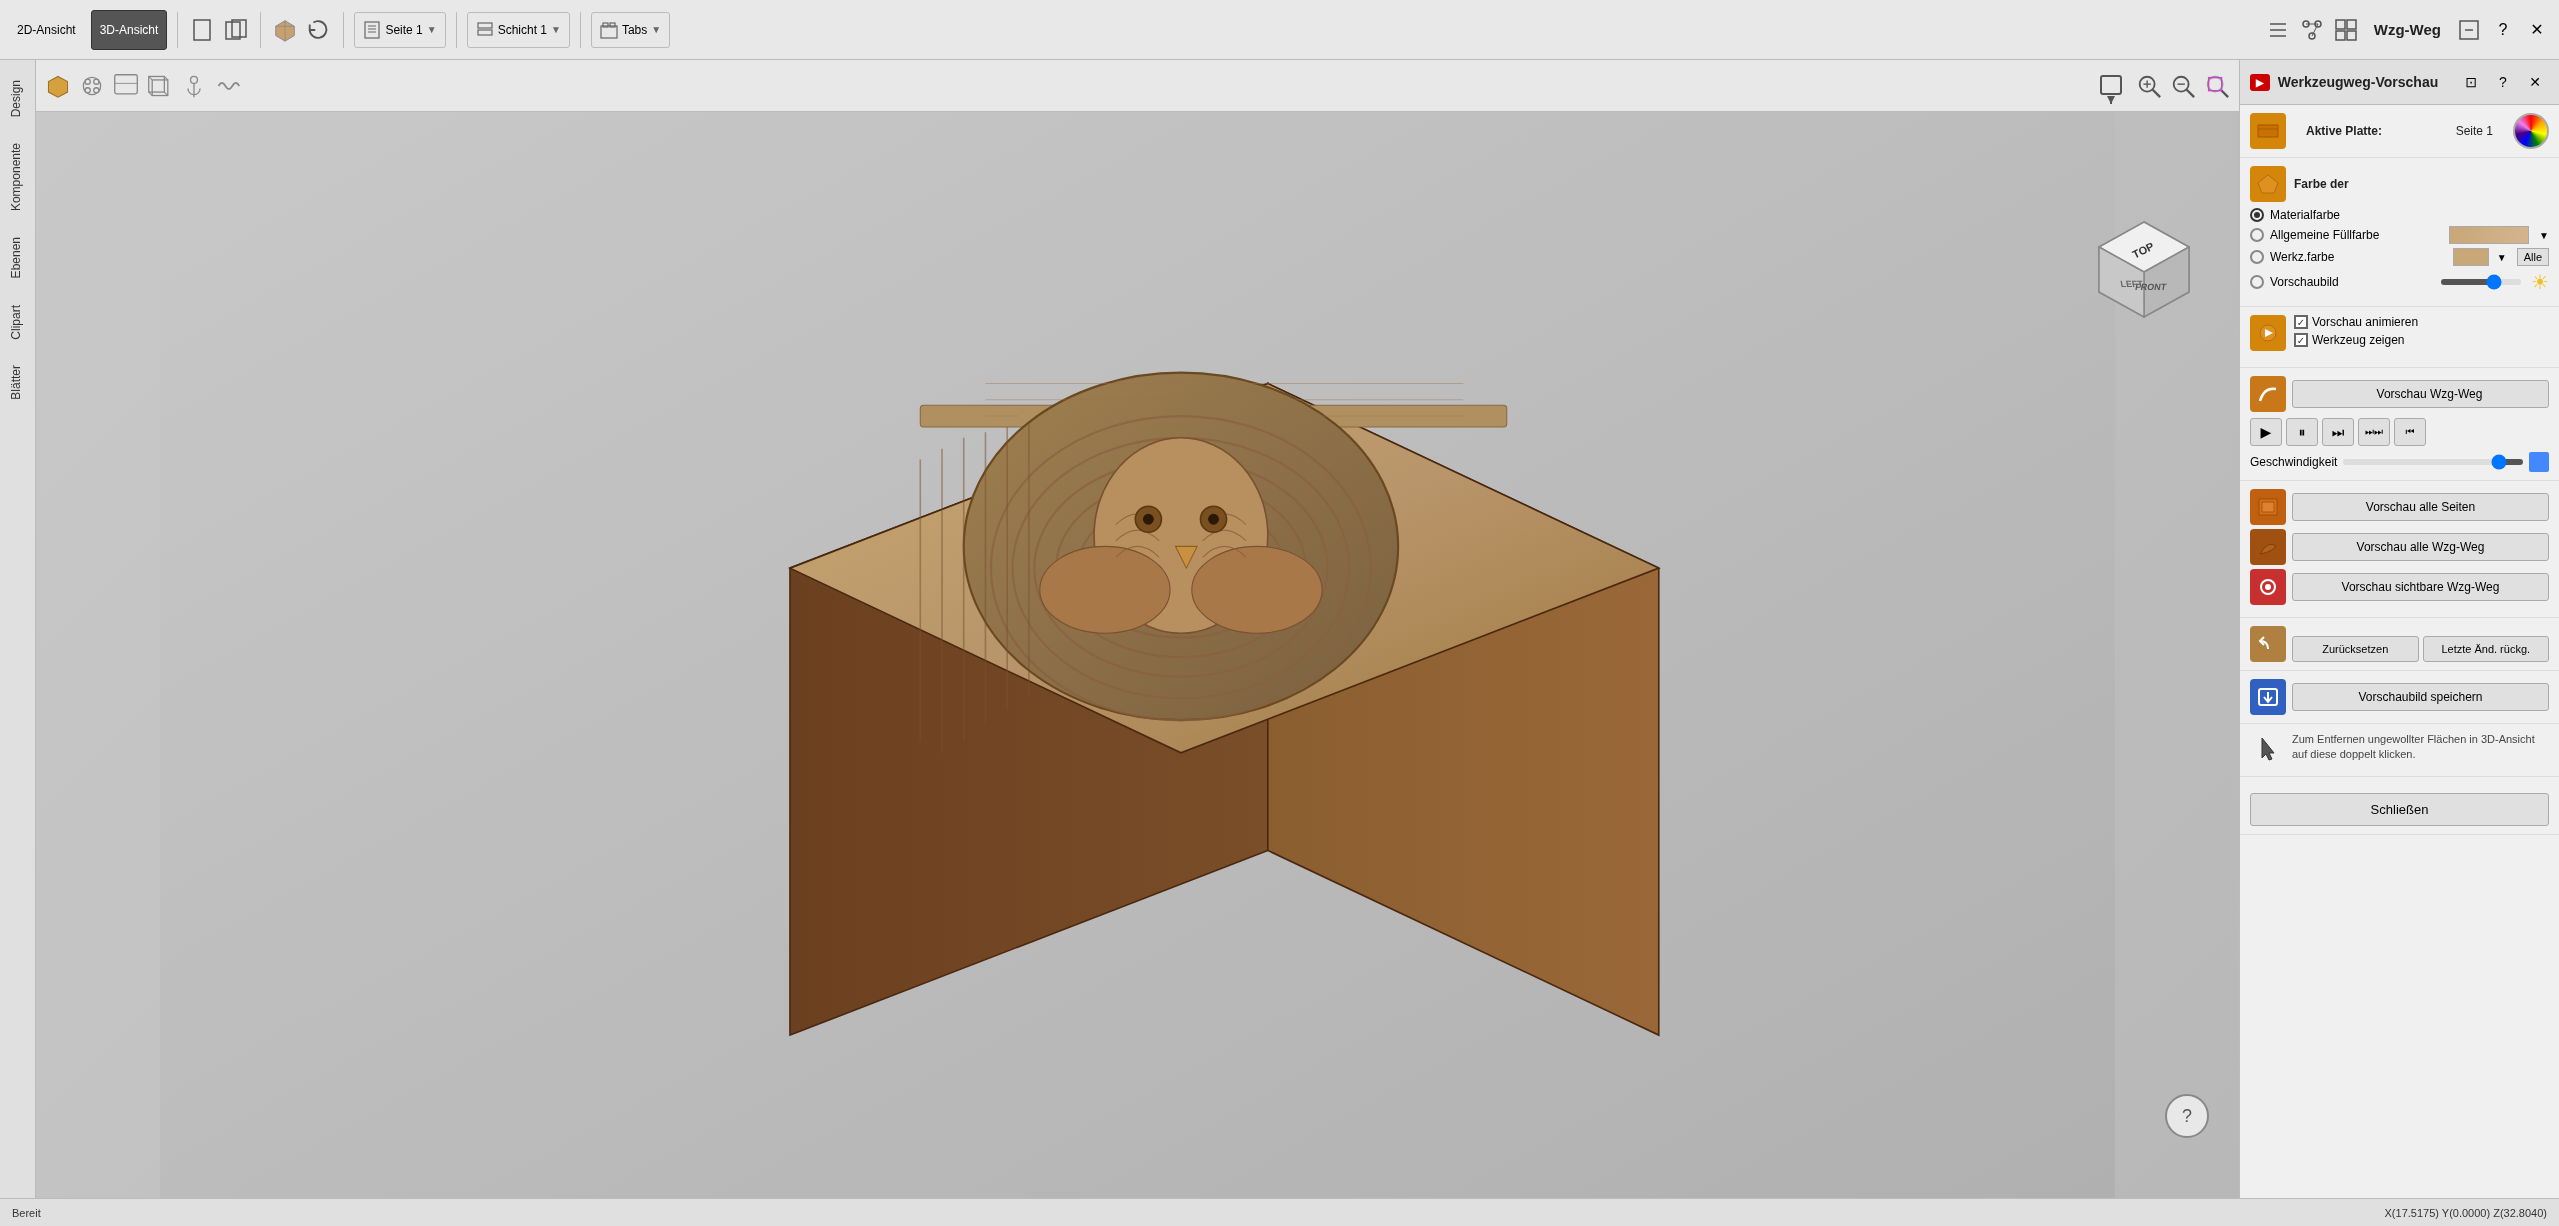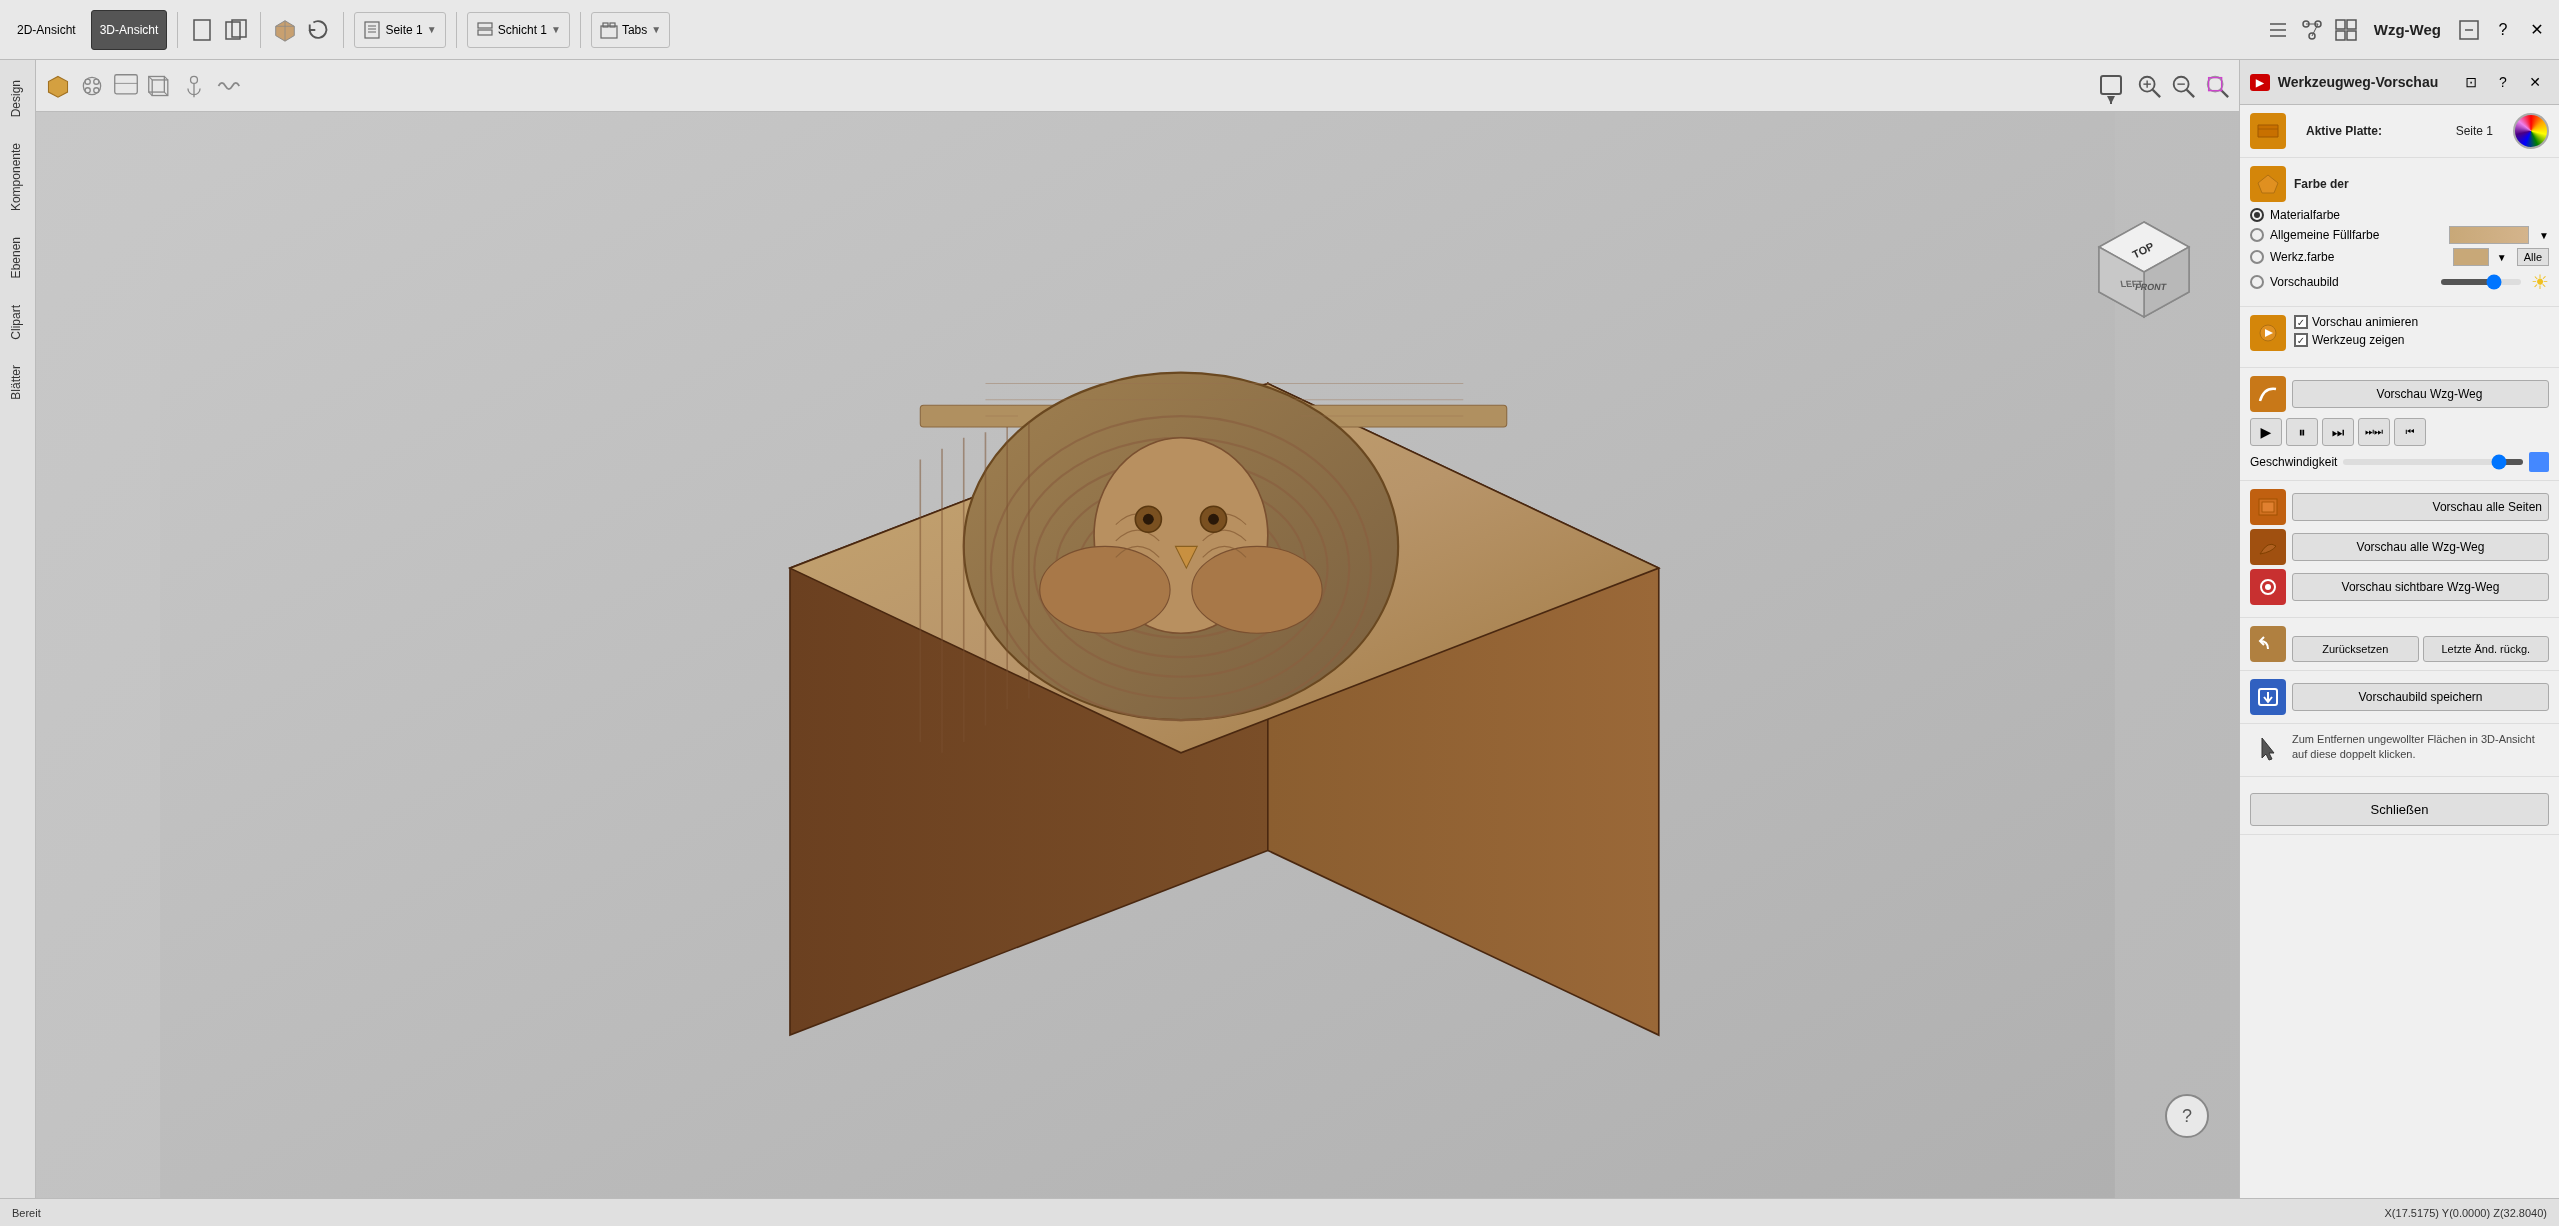--- a/index.html
+++ b/index.html
@@ -528,21 +528,21 @@
       </div>
 
       <div class="panel-section">
         <div style="display:flex;align-items:center;gap:6px;margin-bottom:4px;">
           <div style="width:36px;height:36px;background:#c06010;border-radius:4px;display:flex;align-items:center;justify-content:center;flex-shrink:0;">
             <svg width="24" height="22" viewBox="0 0 24 22">
                 <rect x="3" y="3" width="18" height="16" fill="#d07020" stroke="#a05000" stroke-width="1"></rect>
                 <rect x="6" y="6" width="12" height="10" fill="#e08030" stroke="#a05000" stroke-width="0.8"></rect>
               </svg>
           </div>
-          <button class="action-btn" style="flex:1;margin:0;text-align:right;">Vorschau alle Seiten</button>
+          <button class="action-btn" style="flex:1;margin:0;">Vorschau alle Seiten</button>
         </div>
         <div style="display:flex;align-items:center;gap:6px;margin-bottom:4px;">
           <div style="width:36px;height:36px;background:#a05010;border-radius:4px;display:flex;align-items:center;justify-content:center;flex-shrink:0;">
             <svg width="24" height="22" viewBox="0 0 24 22">
                 <path d="M4 18 Q12 4 20 10 Q16 16 4 18" fill="#b06020" stroke="#804000" stroke-width="1"></path>
               </svg>
           </div>
           <button class="action-btn" style="flex:1;margin:0;">Vorschau alle Wzg-Weg</button>
         </div>
         <div style="display:flex;align-items:center;gap:6px;margin-bottom:4px;">

